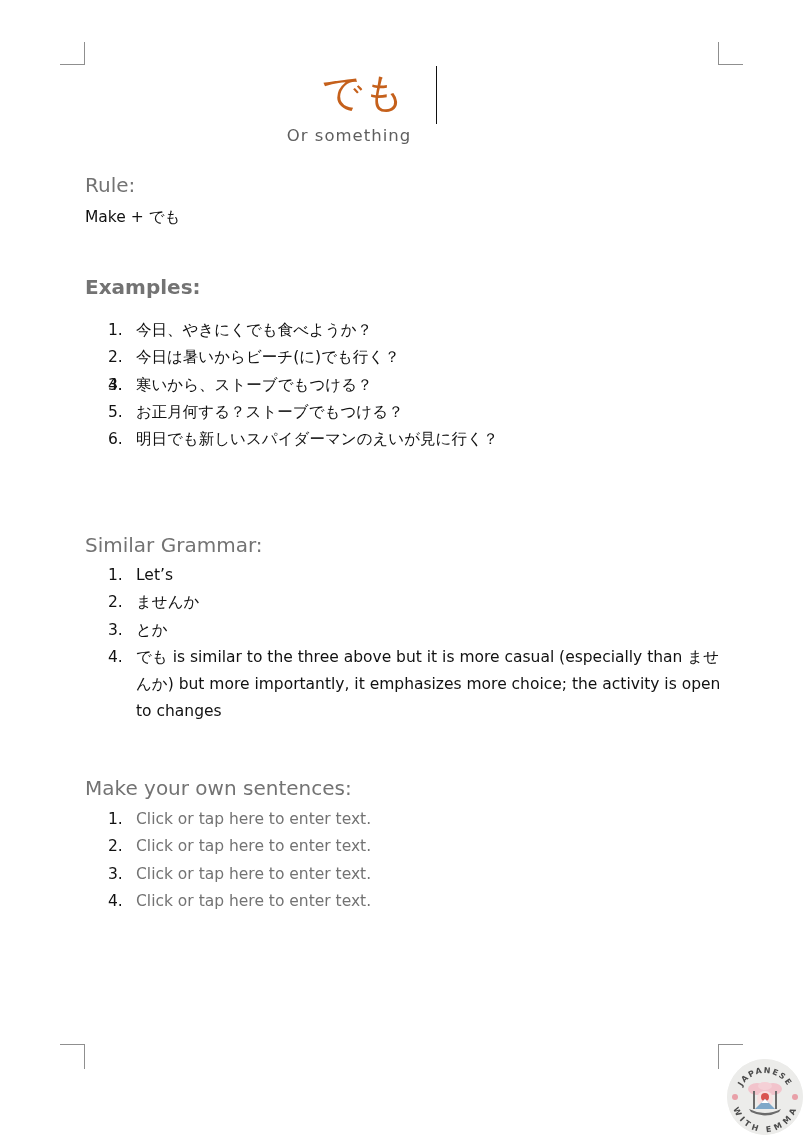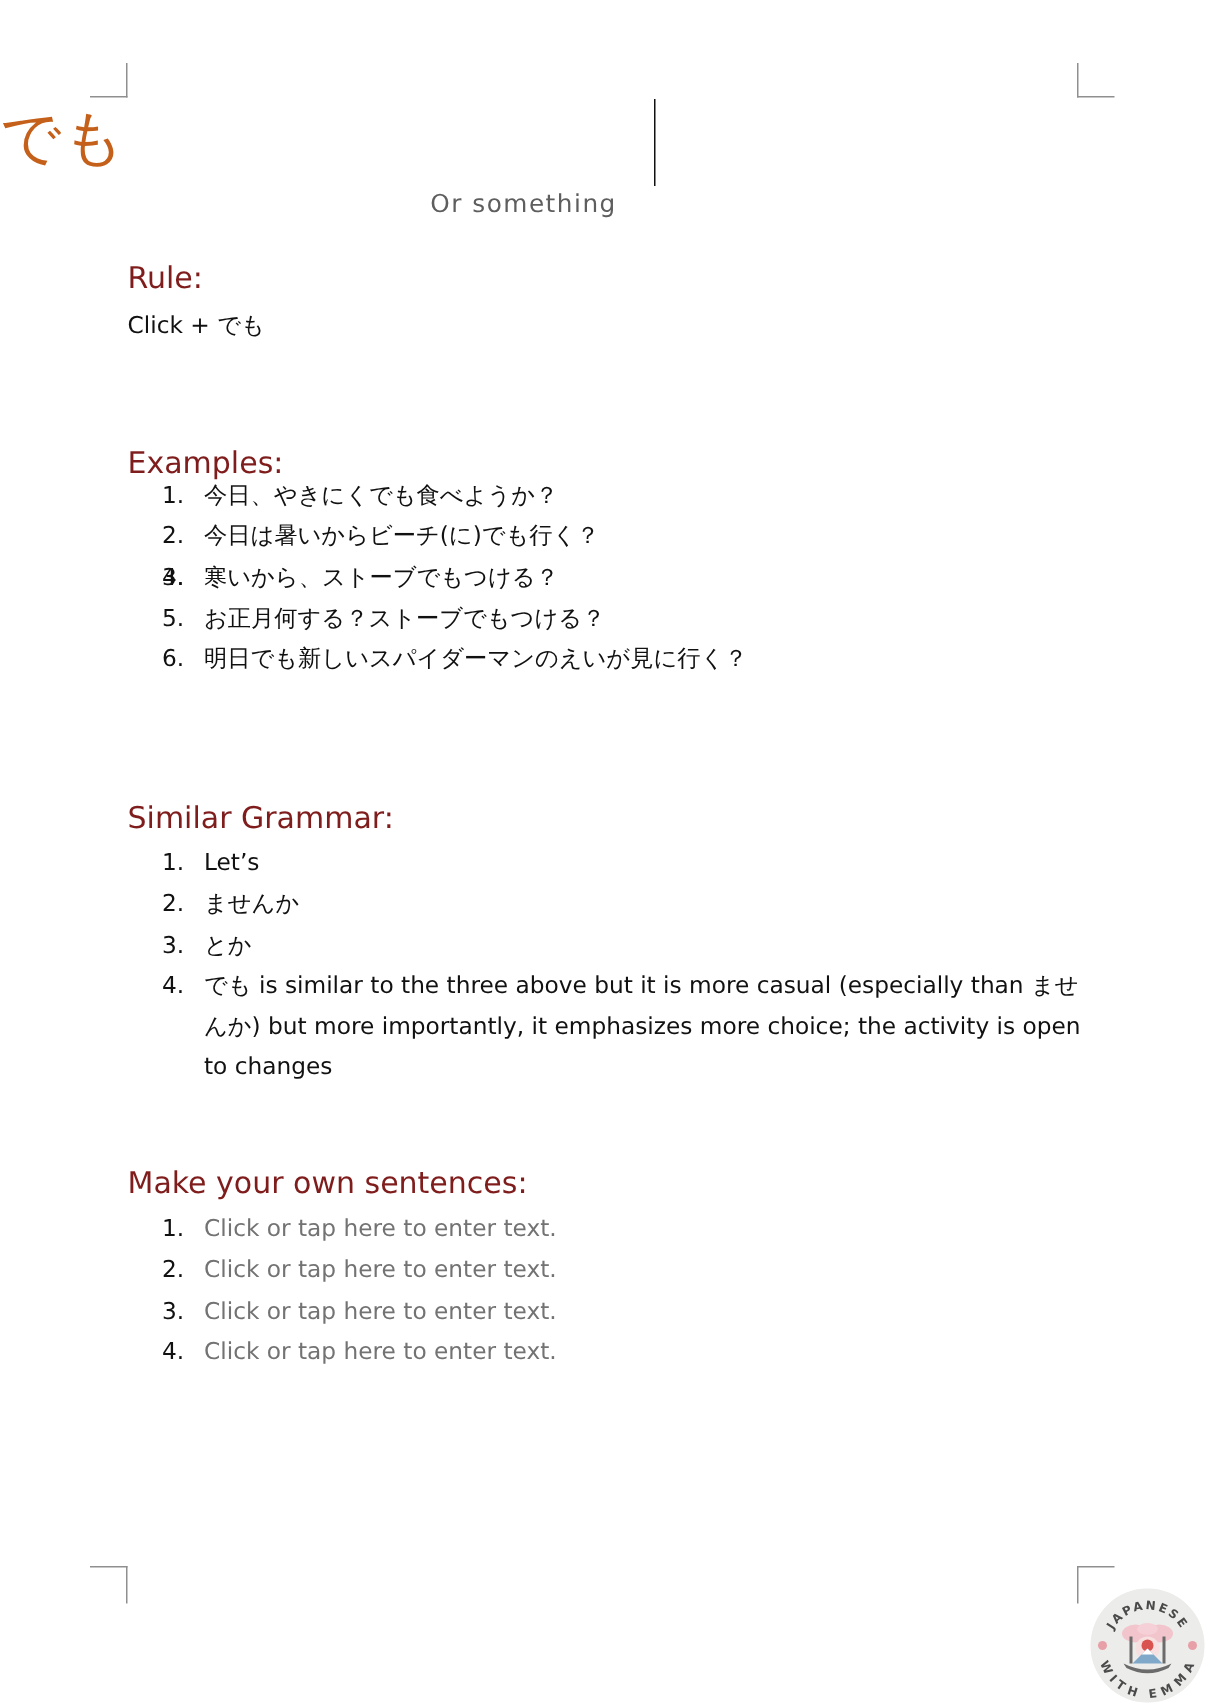--- a/index.html
+++ b/index.html
@@ -4,27 +4,27 @@
 <style>
   html, body { margin:0; padding:0; }
   body { width:811px; height:1137px; background:#ffffff; position:relative; overflow:hidden;
          font-family:"DejaVu Sans", sans-serif; color:#1a1a1a; }
   .corner { position:absolute; border-color:#8f8f8f; border-style:solid; border-width:0; width:24px; height:22px; }
   .c-tl { left:60px; top:42px; border-right-width:1px; border-bottom-width:1px; }
   .c-tr { left:718px; top:42px; border-left-width:1px; border-bottom-width:1px; }
   .c-bl { left:60px; top:1044px; border-right-width:1px; border-top-width:1px; height:24px; }
   .c-br { left:718px; top:1044px; border-left-width:1px; border-top-width:1px; height:24px; }
 
-  .title { position:absolute; left:0; width:727px; top:66px; 
+  .title { position:absolute; left:0; width:727px; top:66px; text-align:center;
            font-size:40px; line-height:52px; color:#c5601b; letter-spacing:1px; }
   .cursor { position:absolute; left:436px; top:66px; width:1px; height:58px; background:#111; }
   .subtitle { position:absolute; left:0; width:698px; top:126px; text-align:center;
               font-size:16.5px; color:#5e5e5e; letter-spacing:1px; font-family:"DejaVu Sans", sans-serif; }
 
-  .heading { position:absolute; left:85px; font-size:20px; color:#7f1d1d; font-family:"DejaVu Sans", sans-serif; }
+  .heading { position:absolute; left:85px; font-size:20px; color:#737373; font-family:"DejaVu Sans", sans-serif; }
   .body-text { position:absolute; left:85px; font-size:15.5px; color:#111; }
 
   .list { position:absolute; left:108px; margin:0; padding:0; list-style:none; }
   .list li { position:relative; padding-left:28px; font-size:15.5px; line-height:27.3px; color:#111; }
   .list .num { position:absolute; left:0; top:0; }
   .list.wide li { width:590px; }
   .placeholder { color:#737373; cursor:text; }
 
   .logo { position:absolute; left:727px; top:1059px; width:76px; height:76px; border-radius:50%;
           background:#ededeb; overflow:hidden; }
@@ -35,23 +35,23 @@
 <div class="corner c-tl"></div>
 <div class="corner c-tr"></div>
 <div class="corner c-bl"></div>
 <div class="corner c-br"></div>
 
 <div class="title">でも</div>
 <div class="cursor"></div>
 <div class="subtitle">Or something</div>
 
 <div class="heading" style="top:173px;">Rule:</div>
-<div class="body-text" style="top:207px;">Click + でも</div>
+<div class="body-text" style="top:207px;">Make + でも</div>
 
-<div class="heading" style="top:296px;">Examples:</div>
+<div class="heading" style="top:275px;font-weight:bold;">Examples:</div>
 <ol class="list" style="top:317px;">
   <li><span class="num">1.</span><span>今日、やきにくでも食べようか？</span></li>
   <li><span class="num">2.</span><span>今日は暑いからビーチ(に)でも行く？</span></li>
   <li><span class="num">3.</span></li>
   <li><span class="num">4.</span><span>寒いから、ストーブでもつける？</span></li>
   <li><span class="num">5.</span><span>お正月何する？ストーブでもつける？</span></li>
   <li><span class="num">6.</span><span>明日でも新しいスパイダーマンのえいが見に行く？</span></li>
 </ol>
 
 <div class="heading" style="top:533px;">Similar Grammar:</div>

